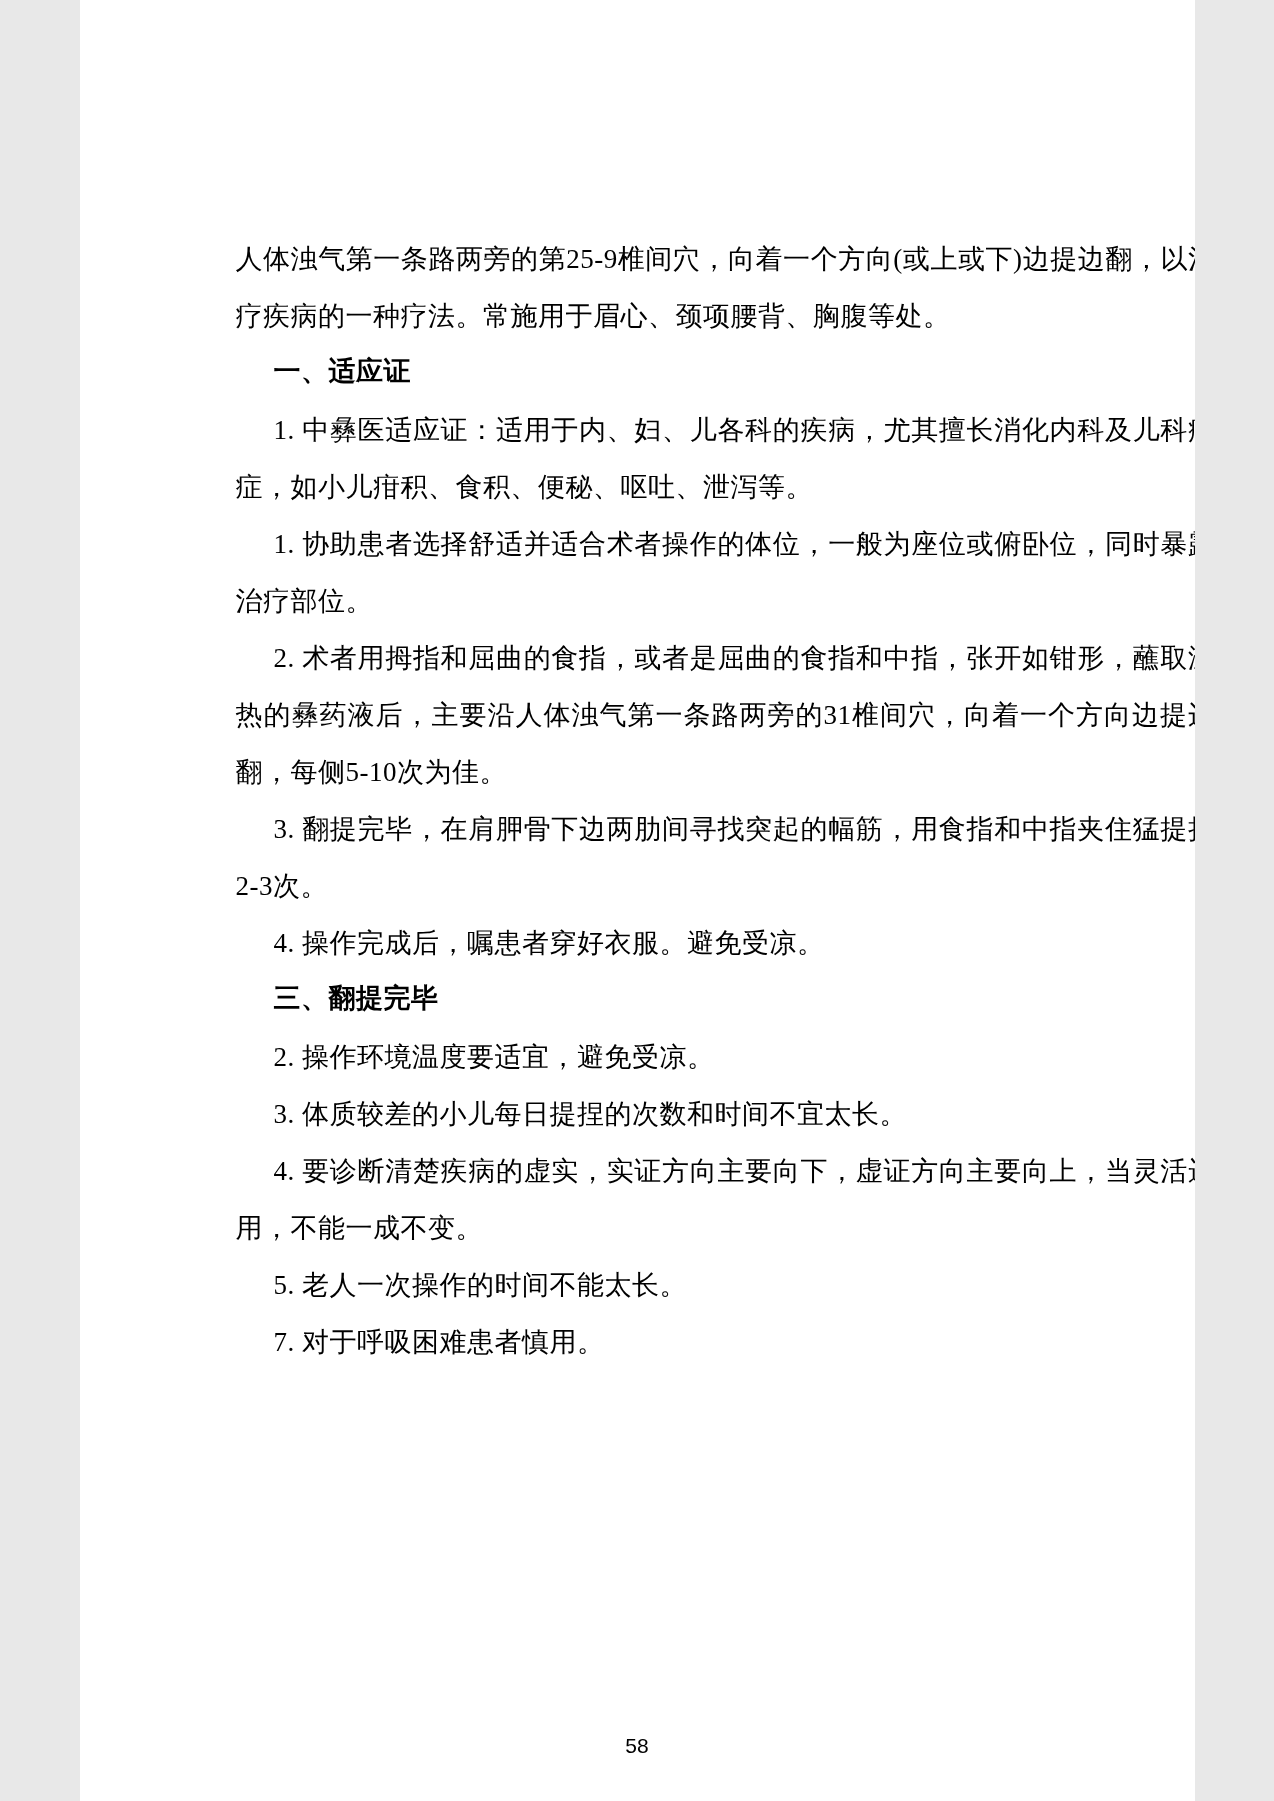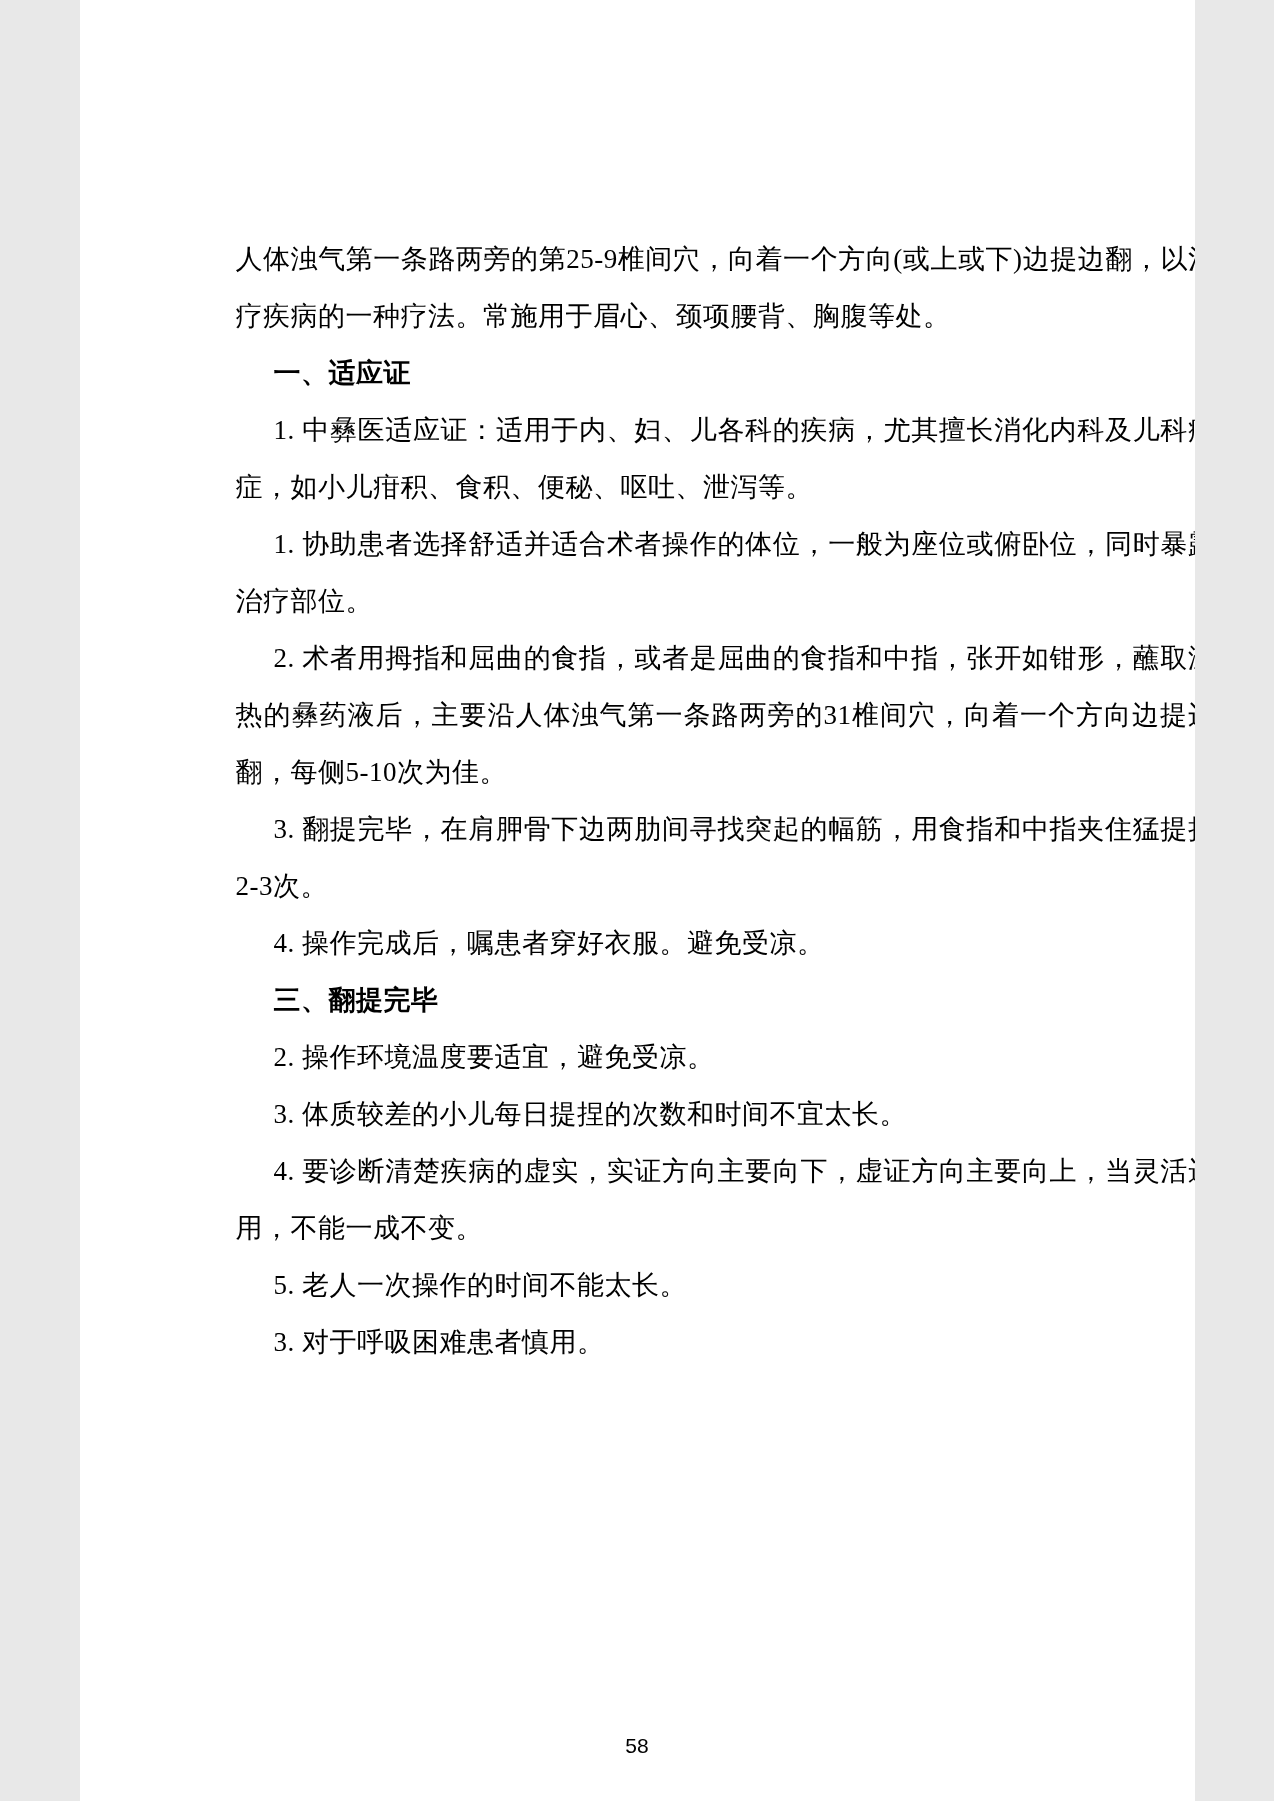--- a/index.html
+++ b/index.html
@@ -20,21 +20,21 @@
     top: 231px;
     width: 980px;
     font-size: 27px;
     line-height: 57px;
     text-align: justify;
     letter-spacing: 0.5px;
   }
   .para { text-indent: 0; }
   .para.indent { text-indent: 38px; }
   .heading {
-    font-family: Liberation Serif, serif;
+    font-family: Liberation Mono, monospace;
     font-weight: 700;
     font-size: 27px;
     line-height: 57px;
     text-indent: 38px;
     text-align: left;
   }
   .footer {
     position: absolute;
     left: 0;
     right: 0;
@@ -61,18 +61,18 @@
     <p class="para indent">1. 协助患者选择舒适并适合术者操作的体位，一般为座位或俯卧位，同时暴露治疗部位。</p>
     <p class="para indent">2. 术者用拇指和屈曲的食指，或者是屈曲的食指和中指，张开如钳形，蘸取温热的彝药液后，主要沿人体浊气第一条路两旁的31椎间穴，向着一个方向边提边翻，每侧5-10次为佳。</p>
     <p class="para indent">3. 翻提完毕，在肩胛骨下边两肋间寻找突起的幅筋，用食指和中指夹住猛提掐2-3次。</p>
     <p class="para indent">4. 操作完成后，嘱患者穿好衣服。避免受凉。</p>
 
     <h2 class="heading">三、翻提完毕</h2>
     <p class="para indent">2. 操作环境温度要适宜，避免受凉。</p>
     <p class="para indent">3. 体质较差的小儿每日提捏的次数和时间不宜太长。</p>
     <p class="para indent">4. 要诊断清楚疾病的虚实，实证方向主要向下，虚证方向主要向上，当灵活运用，不能一成不变。</p>
     <p class="para indent">5. 老人一次操作的时间不能太长。</p>
-    <p class="para indent">3. 对于呼吸困难患者慎用。</p>
+    <p class="para indent">7. 对于呼吸困难患者慎用。</p>
 
   </div>
 
   <div class="footer">58</div>
 </div>
 
 </body></html>

